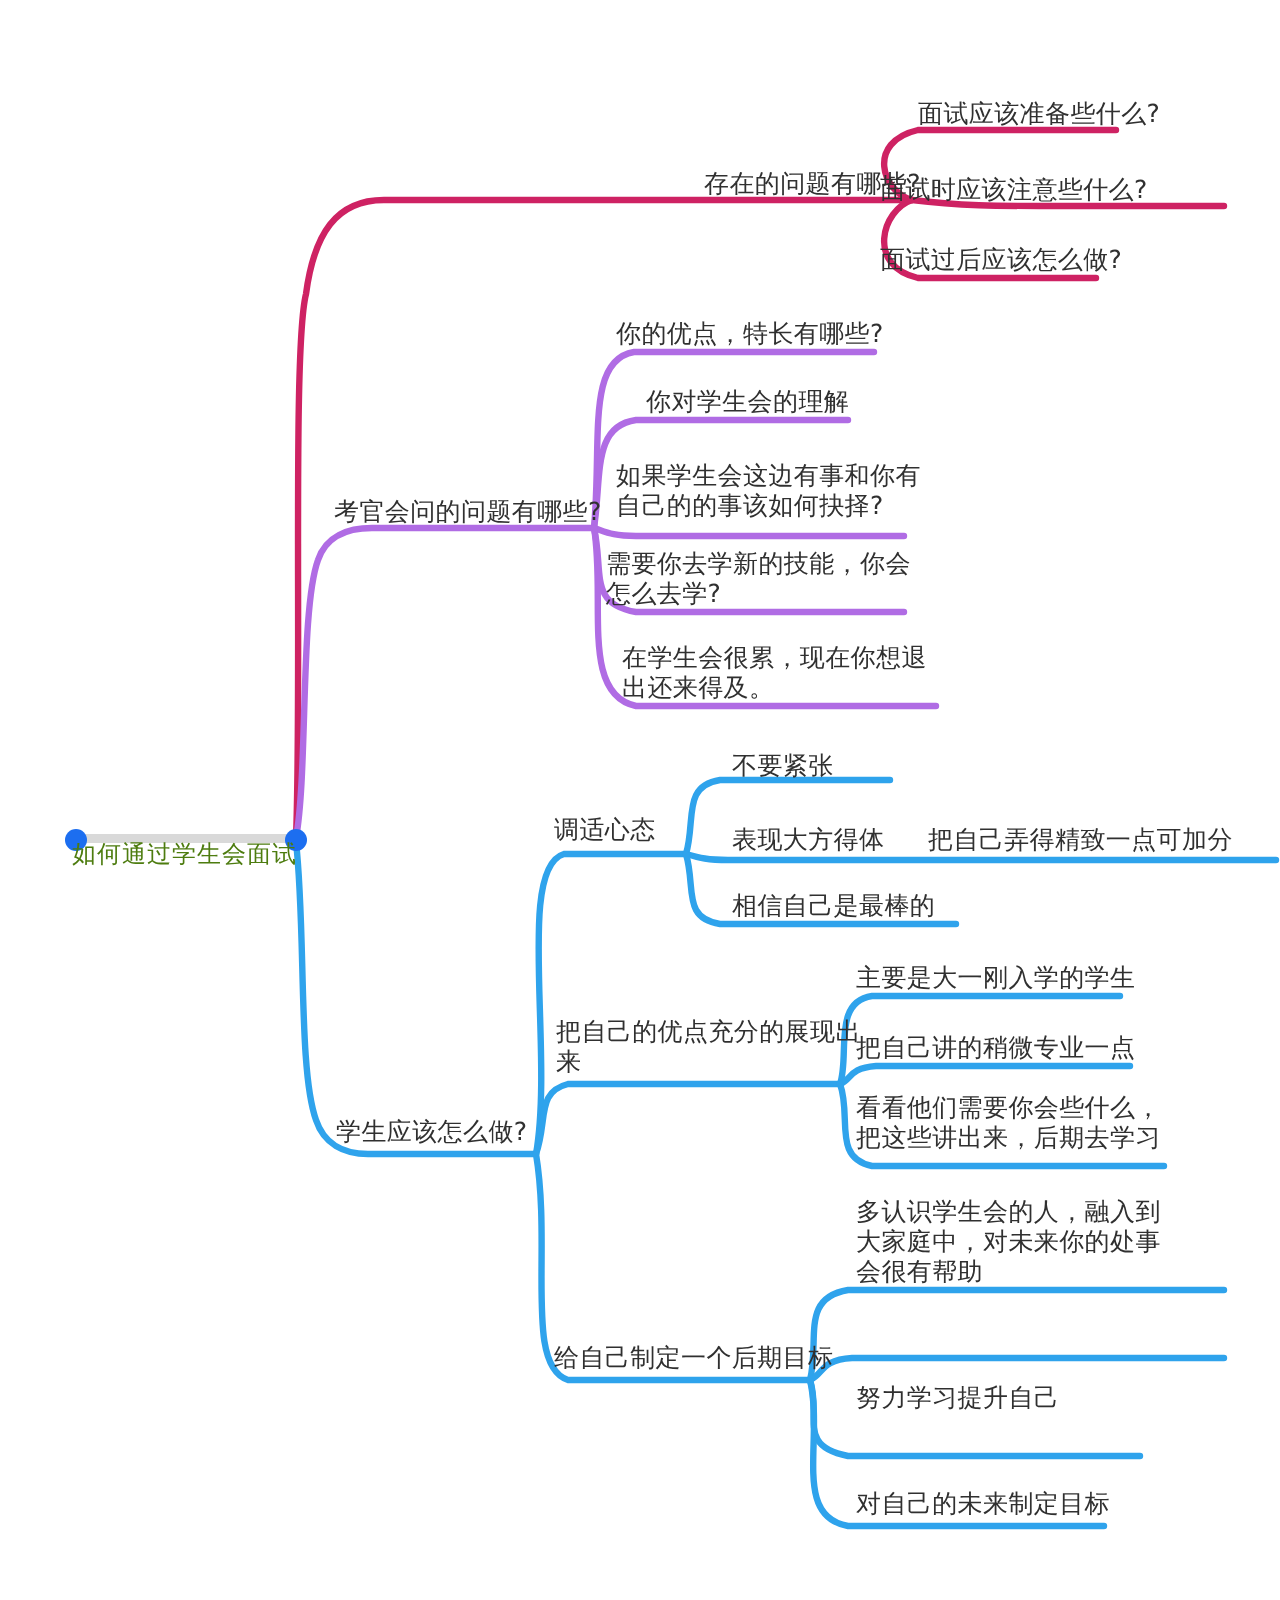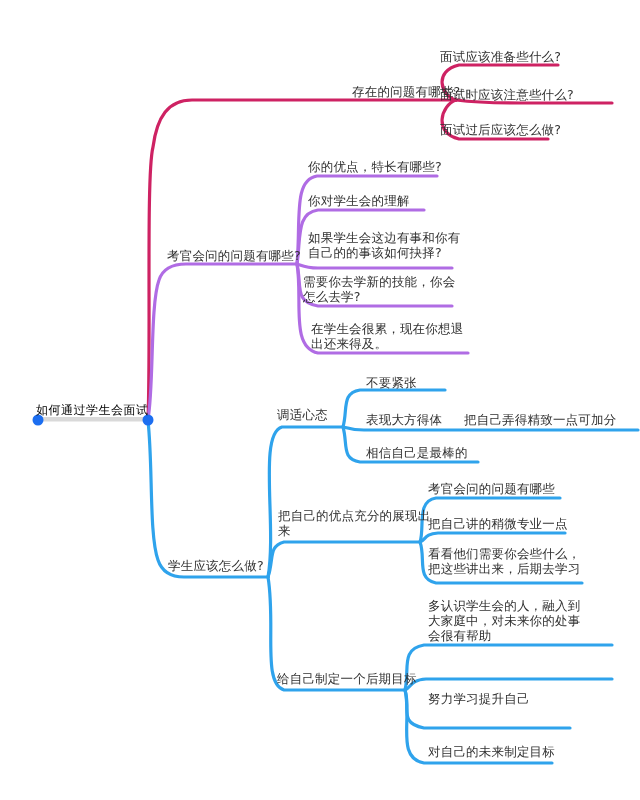--- a/index.html
+++ b/index.html
@@ -11,22 +11,23 @@
     font-size:12.5px;
     line-height:15px;
     color:#303030;
     white-space:pre-line;
     letter-spacing:0.2px;
     cursor:default;
   }
   .root-label{
     position:absolute;
     font-size:12px;
-    color:#000000;
+    color:#4d7c0f;
     letter-spacing:0.5px;
+    margin-top:17px;
   }
 </style>
 </head>
 <body>
 
 <div id="stage">
 
   <svg width="640" height="800" viewBox="0 0 640 800">
 
     <g fill="none" stroke-width="3.2" stroke-linecap="round">
@@ -63,43 +64,43 @@
     </g>
 
     <rect x="40" y="417" width="108" height="4.5" rx="2" fill="#d9d9d9"></rect>
     <circle cx="38" cy="420" r="5.5" fill="#1c6ef0"></circle>
     <circle cx="148" cy="420" r="5.5" fill="#1c6ef0"></circle>
   </svg>
 
   <div class="root-label" style="left:36px;top:402px">如何通过学生会面试</div>
 
   <div class="node" style="left:352px;top:84px">存在的问题有哪些?</div>
-  <div class="node" style="left:440px;top:49px">面试应该准备些什么?</div>
+  <div class="node" style="left:459px;top:49px">面试应该准备些什么?</div>
   <div class="node" style="left:440px;top:87px">面试时应该注意些什么?</div>
   <div class="node" style="left:440px;top:122px">面试过后应该怎么做?</div>
 
   <div class="node" style="left:167px;top:248px">考官会问的问题有哪些?</div>
   <div class="node" style="left:308px;top:159px">你的优点，特长有哪些?</div>
-  <div class="node" style="left:308px;top:193px">你对学生会的理解</div>
+  <div class="node" style="left:323px;top:193px">你对学生会的理解</div>
   <div class="node" style="left:308px;top:230px">如果学生会这边有事和你有
 自己的的事该如何抉择?</div>
   <div class="node" style="left:311px;top:321px">在学生会很累，现在你想退
 出还来得及。</div>
   <div class="node" style="left:303px;top:274px">需要你去学新的技能，你会
 怎么去学?</div>
 
   <div class="node" style="left:168px;top:558px">学生应该怎么做?</div>
   <div class="node" style="left:277px;top:407px">调适心态</div>
   <div class="node" style="left:366px;top:375px">不要紧张</div>
   <div class="node" style="left:366px;top:412px">表现大方得体</div>
   <div class="node" style="left:464px;top:412px">把自己弄得精致一点可加分</div>
   <div class="node" style="left:366px;top:445px">相信自己是最棒的</div>
   <div class="node" style="left:278px;top:508px">把自己的优点充分的展现出
 来</div>
-  <div class="node" style="left:428px;top:481px">考官会问的问题有哪些</div>
+  <div class="node" style="left:428px;top:481px">主要是大一刚入学的学生</div>
   <div class="node" style="left:428px;top:546px">看看他们需要你会些什么，
 把这些讲出来，后期去学习</div>
   <div class="node" style="left:428px;top:516px">把自己讲的稍微专业一点</div>
   <div class="node" style="left:277px;top:671px">给自己制定一个后期目标</div>
   <div class="node" style="left:428px;top:598px">多认识学生会的人，融入到
 大家庭中，对未来你的处事
 会很有帮助</div>
   <div class="node" style="left:428px;top:691px">努力学习提升自己</div>
   <div class="node" style="left:428px;top:744px">对自己的未来制定目标</div>
 

